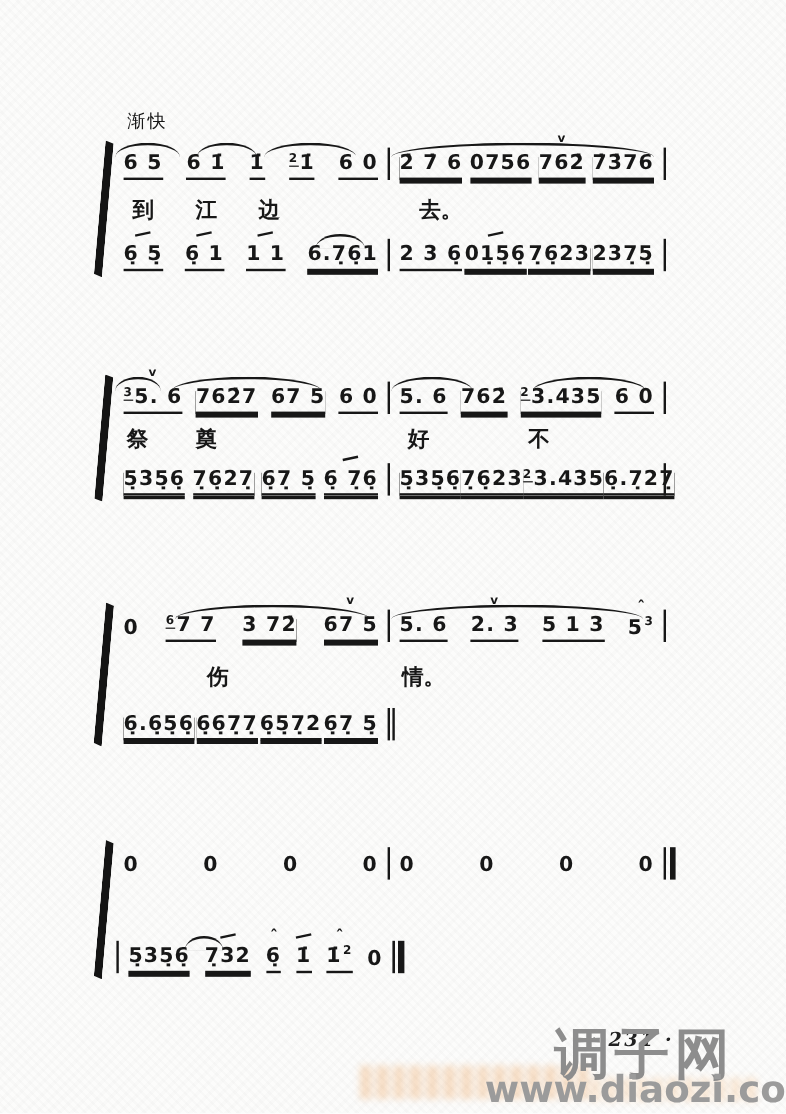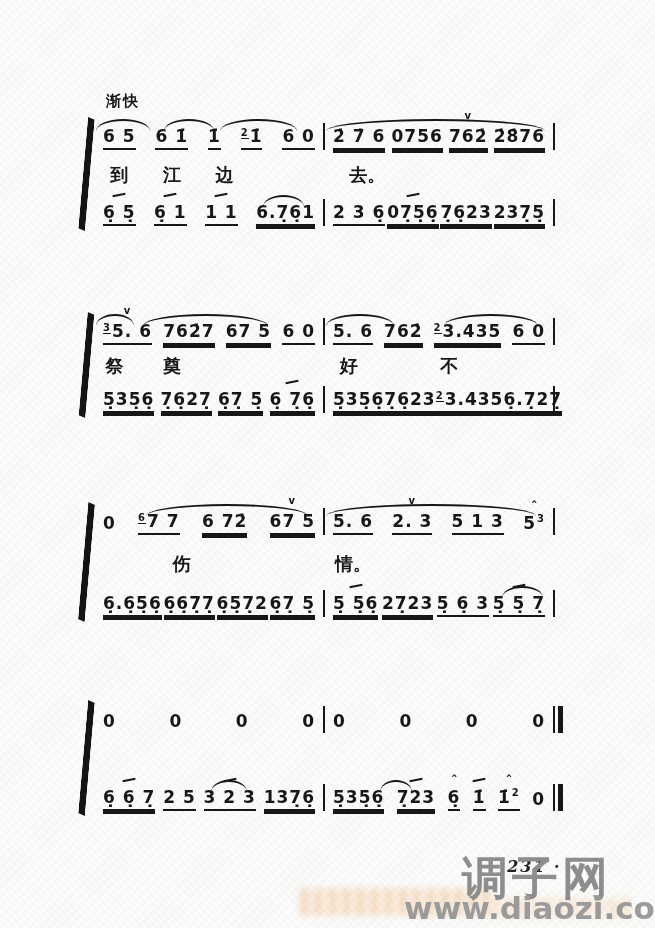--- a/index.html
+++ b/index.html
@@ -5,21 +5,21 @@
   html,body{margin:0;padding:0;}
   .page{
     position:relative;width:655px;height:928px;overflow:hidden;
     background:
       repeating-linear-gradient(45deg, rgba(0,0,0,0.015) 0 2px, transparent 2px 5px),
       repeating-linear-gradient(-45deg, rgba(0,0,0,0.01) 0 3px, transparent 3px 7px),
       #fcfcfb;
     font-family:"DejaVu Sans", sans-serif;
     color:#171717;
   }
-  .tempo{position:absolute;left:106px;top:92px;font-size:15px;font-weight:bold;letter-spacing:2px;text-align:right;}
+  .tempo{position:absolute;left:106px;top:92px;font-size:15px;font-weight:normal;letter-spacing:2px;text-align:right;}
   .system{position:absolute;left:96px;width:478px;}
   .bracket{position:absolute;left:-13px;width:7px;background:#141414;transform:skewX(-5deg);
     clip-path:polygon(0 0,100% 2.5%,100% 100%,0 97.5%);}
   .noterow{position:absolute;left:0;display:flex;align-items:flex-end;}
   .measure{position:relative;display:flex;justify-content:space-between;align-items:flex-end;
     width:226px;padding:0 7px;box-sizing:border-box;}
   .bar{width:2px;height:27px;background:#171717;margin:0 1px;align-self:flex-end;}
   .bar.final{width:10px;background:linear-gradient(90deg,#171717 0 2px,transparent 2px 5px,#171717 5px 10px);}
   .group{position:relative;font-size:17px;font-weight:bold;line-height:1;letter-spacing:1px;
     padding-bottom:3px;white-space:nowrap;}
@@ -64,21 +64,21 @@
           <span class="group u1"><span class="nmain">6 0</span></span>
           <div class="arc" style="left: 0%; width: 24%;"></div>
           <div class="arc" style="left: 30%; width: 22%;"></div>
           <div class="arc" style="left: 55%; width: 34%;"></div>
         </div>
         <div class="bar"></div>
         <div class="measure">
           <span class="group u2"><span class="nmain">2̇ 7̇ 6</span></span>
           <span class="group u2"><span class="nmain">0756</span></span>
           <span class="group u2"><span class="nmain">762̇</span><span class="mk mk-v">v</span></span>
-          <span class="group u2"><span class="nmain">2̇8̇76</span></span>
+          <span class="group u2"><span class="nmain">7̇3̇76</span></span>
           <div class="arc" style="left: 0%; width: 97%;"></div>
         </div>
         <div class="bar"></div>
       </div>
     <div class="lyricrow" style="top:40px;">
         <span class="lyric" style="left: 3%;">到</span>
         <span class="lyric" style="left: 14%;">江</span>
         <span class="lyric" style="left: 25%;">边</span>
         <span class="lyric" style="left: 53%;">去。</span>
       </div>
@@ -86,21 +86,21 @@
         <div class="measure">
           <span class="group u1"><span class="nmain">6̣ 5̣</span><span class="mk mk-acc"></span></span>
           <span class="group u1"><span class="nmain">6̣ 1</span><span class="mk mk-acc"></span></span>
           <span class="group u1"><span class="nmain">1 1</span><span class="mk mk-acc"></span></span>
           <span class="group u2"><span class="nmain">6.7̣6̣1</span></span>
           <div class="arc" style="left: 74%; width: 18%;"></div>
         </div>
         <div class="bar"></div>
         <div class="measure">
           <span class="group u1"><span class="nmain">2 3 6̣</span></span>
-          <span class="group u2"><span class="nmain">07̣5̣6̣</span><span class="mk mk-acc"></span></span>
+          <span class="group u2"><span class="nmain">01̣5̣6̣</span><span class="mk mk-acc"></span></span>
           <span class="group u2"><span class="nmain">7̣6̣23</span></span>
           <span class="group u2"><span class="nmain">237̣5̣</span></span>
         </div>
         <div class="bar"></div>
       </div>
   </section>
 
   <section class="system" style="top:318px;height:105px;">
     <div class="bracket" style="top:-6px;height:106px;"></div>
     <div class="noterow vocal" style="top:0;">
@@ -146,21 +146,21 @@
         <div class="bar"></div>
       </div>
   </section>
 
   <section class="system" style="top:508px;height:120px;">
     <div class="bracket" style="top:-6px;height:120px;"></div>
     <div class="noterow vocal" style="top:0;">
         <div class="measure">
           <span class="group u0"><span class="nmain">0</span></span>
           <span class="group u1"><span class="grace">6</span><span class="nmain">7 7</span></span>
-          <span class="group u2"><span class="nmain">6 72̇</span></span>
+          <span class="group u2"><span class="nmain">3 72̇</span></span>
           <span class="group u2"><span class="nmain">67 5</span><span class="mk mk-v">v</span></span>
           <div class="arc" style="left: 22%; width: 72%;"></div>
         </div>
         <div class="bar"></div>
         <div class="measure">
           <span class="group u1"><span class="nmain">5. 6</span></span>
           <span class="group u1"><span class="nmain">2. 3</span><span class="mk mk-v">v</span></span>
           <span class="group u1"><span class="nmain">5 1 3</span></span>
           <span class="group u0"><span class="nmain">5</span><span class="supfx">3</span><span class="mk mk-hat">ˆ</span></span>
           <div class="arc" style="left: 0%; width: 93%;"></div>
@@ -172,27 +172,20 @@
         <span class="lyric" style="left: 50%;">情。</span>
       </div>
     <div class="noterow inst" style="top:82px;">
         <div class="measure">
           <span class="group u2"><span class="nmain">6̣.6̣5̣6̣</span></span>
           <span class="group u2"><span class="nmain">6̣6̣7̣7̣</span></span>
           <span class="group u2"><span class="nmain">6̣5̣7̣2</span></span>
           <span class="group u2"><span class="nmain">6̣7̣ 5̣</span></span>
         </div>
         <div class="bar"></div>
-        <div class="measure">
-          <span class="group u2"><span class="nmain">5̣ 5̣6̣</span><span class="mk mk-acc"></span></span>
-          <span class="group u2"><span class="nmain">27̣23</span></span>
-          <span class="group u1"><span class="nmain">5̣ 6̣ 3</span></span>
-          <span class="group u1"><span class="nmain">5̣ 5̣ 7̣</span><span class="mk mk-acc"></span></span>
-          <div class="arc" style="left: 78%; width: 18%;"></div>
-        </div>
         <div class="bar"></div>
       </div>
   </section>
 
   <section class="system" style="top:706px;height:115px;">
     <div class="bracket" style="top:-6px;height:116px;"></div>
     <div class="noterow vocal" style="top:0;">
         <div class="measure">
           <span class="group u0"><span class="nmain">0</span></span>
           <span class="group u0"><span class="nmain">0</span></span>
@@ -202,31 +195,24 @@
         <div class="bar"></div>
         <div class="measure">
           <span class="group u0"><span class="nmain">0</span></span>
           <span class="group u0"><span class="nmain">0</span></span>
           <span class="group u0"><span class="nmain">0</span></span>
           <span class="group u0"><span class="nmain">0</span></span>
         </div>
         <div class="bar final"></div>
       </div>
     <div class="noterow inst" style="top:78px;">
-        <div class="measure">
-          <span class="group u2"><span class="nmain">6̣ 6̣ 7̣</span><span class="mk mk-acc"></span></span>
-          <span class="group u1"><span class="nmain">2 5</span></span>
-          <span class="group u1"><span class="nmain">3 2 3</span><span class="mk mk-acc"></span></span>
-          <span class="group u2"><span class="nmain">137̣6̣</span></span>
-          <div class="arc" style="left: 51%; width: 16%;"></div>
-        </div>
         <div class="bar"></div>
         <div class="measure">
           <span class="group u2"><span class="nmain">5̣35̣6̣</span></span>
-          <span class="group u2"><span class="nmain">7̣23</span><span class="mk mk-acc"></span></span>
+          <span class="group u2"><span class="nmain">7̣32</span><span class="mk mk-acc"></span></span>
           <span class="group u1"><span class="nmain">6̣</span><span class="mk mk-hat">ˆ</span></span>
           <span class="group u1"><span class="nmain">1̇</span><span class="mk mk-acc"></span></span>
           <span class="group u1"><span class="nmain">1̇</span><span class="supfx">2</span><span class="mk mk-hat">ˆ</span></span>
           <span class="group u0"><span class="nmain">0</span></span>
           <div class="arc" style="left: 24%; width: 14%;"></div>
         </div>
         <div class="bar final"></div>
       </div>
   </section>
 

